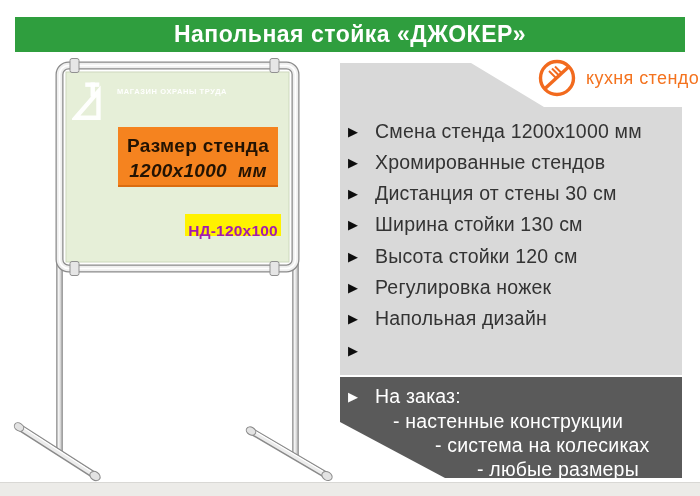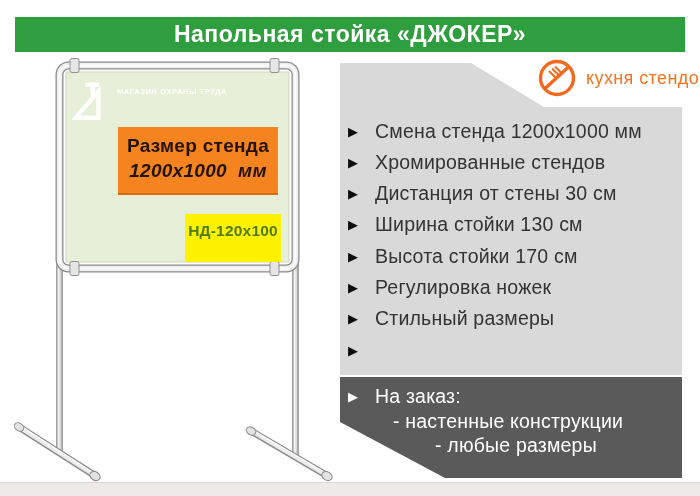--- a/index.html
+++ b/index.html
@@ -14,27 +14,27 @@
   .brand{position:absolute;left:536px;top:57px;display:flex;align-items:center;gap:8px;}
   .brand-label{color:#f4731f;font-size:18px;letter-spacing:.4px;white-space:nowrap;}
 
   
   .stand-svg{position:absolute;left:0;top:55px;}
 
   .board-logo{position:absolute;left:72px;top:80px;display:flex;gap:15px;}
   .board-logo-text{margin-top:7px;font-size:7.5px;font-weight:bold;letter-spacing:.6px;
     color:rgba(255,255,255,.95);white-space:nowrap;}
 
-  .size-plate{position:absolute;left:118px;top:127px;width:160px;height:68px;background:#f5831f;
+  .size-plate{position:absolute;left:118px;top:127px;width:160px;height:60px;background:#f5831f;
     border-bottom:2px solid #da6c10;text-align:center;color:#231303;font-weight:bold;
     font-size:19px;line-height:25px;padding-top:6px;box-sizing:border-box;letter-spacing:.3px;}
   .size-plate .pre{white-space:pre;font-style:italic;}
 
-  .model-plate{position:absolute;left:185px;top:214px;width:96px;height:48px;background:#fff200;
-    text-align:center;line-height:34px;font-size:15.5px;font-weight:bold;color:#4d7c0f;letter-spacing:.2px;}
+  .model-plate{position:absolute;left:185px;top:214px;width:96px;height:22px;background:#fff200;
+    text-align:center;line-height:34px;font-size:15.5px;font-weight:bold;color:#a21caf;letter-spacing:.2px;}
 
   
   .panel{position:absolute;left:340px;top:63px;width:342px;height:312px;background:#d9d9d9;
     clip-path:polygon(0 0,131px 0,204px 44px,342px 44px,342px 312px,0 312px);}
   .features{position:absolute;left:8px;top:0;margin:0;padding:56px 0 0 0;list-style:none;}
   .features li{display:flex;align-items:center;height:24px;margin-bottom:7.3px;}
   .bullet{width:16px;margin-right:11px;font-size:13px;color:#0d0d0d;text-align:left;flex:0 0 16px;}
   .ftext{font-size:19.5px;color:#333333;letter-spacing:.2px;white-space:nowrap;}
 
   
@@ -146,41 +146,42 @@
         <li>
         <span class="bullet">▶</span>
         <span class="ftext">Дистанция от стены 30 см</span>
       </li>
         <li>
         <span class="bullet">▶</span>
         <span class="ftext">Ширина стойки 130 см</span>
       </li>
         <li>
         <span class="bullet">▶</span>
-        <span class="ftext">Высота стойки 170 см</span>
+        <span class="ftext">Высота стойки 120 см</span>
       </li>
         <li>
         <span class="bullet">▶</span>
         <span class="ftext">Регулировка ножек</span>
       </li>
         <li>
         <span class="bullet">▶</span>
-        <span class="ftext">Стильный размеры</span>
+        <span class="ftext">Напольная дизайн</span>
       </li>
         <li>
         <span class="bullet">▶</span>
       </li>
       </ul>
   </div>
 
   <div class="dark-box">
     <div class="co-title-row">
       <span class="bullet">▶</span>
       <span class="co-title">На заказ:</span>
     </div>
     <div class="co-items">
         <div class="co-line">- настенные конструкции</div>
+        <div class="co-line">- система на колесиках</div>
         <div class="co-line">- любые размеры</div>
       </div>
   </div>
 
   <div class="bottom-strip"></div>
 </div>
 
 </body></html>

